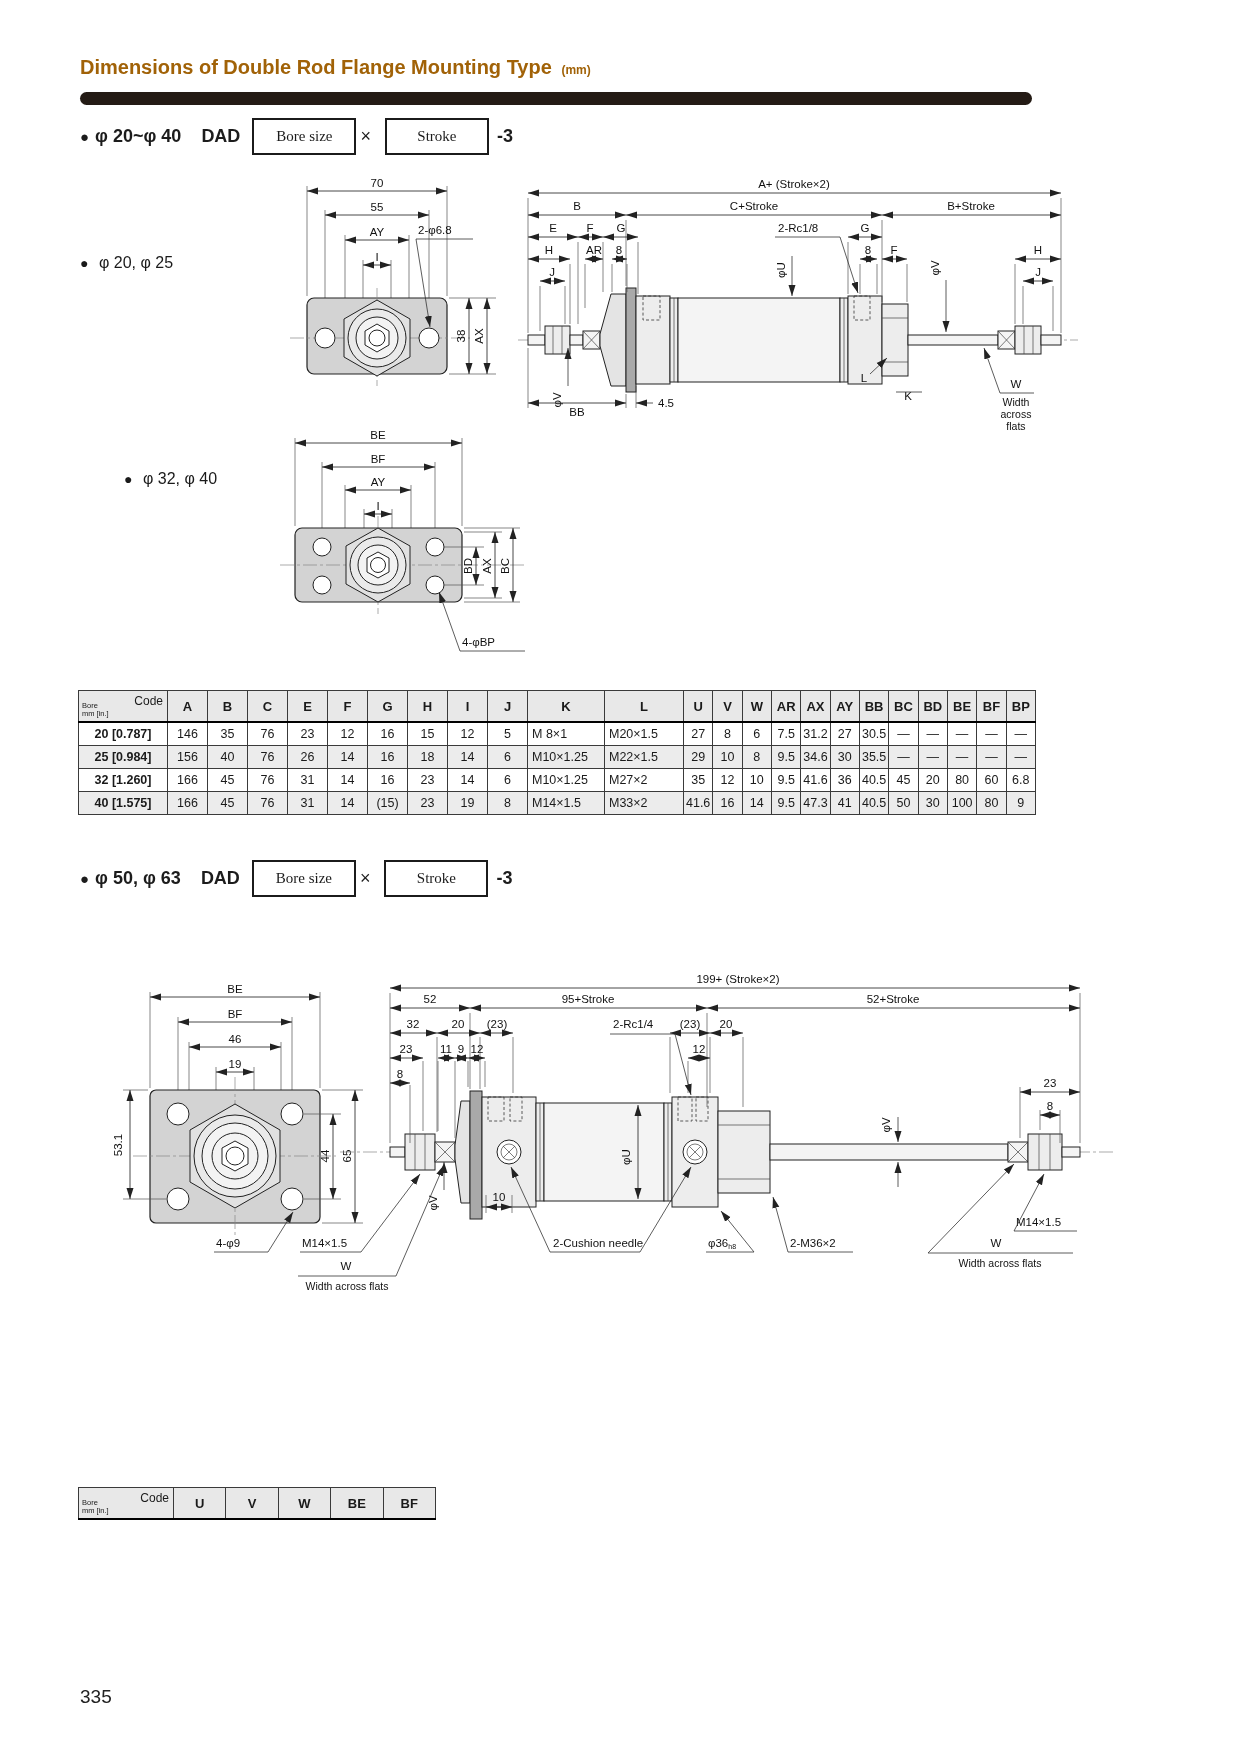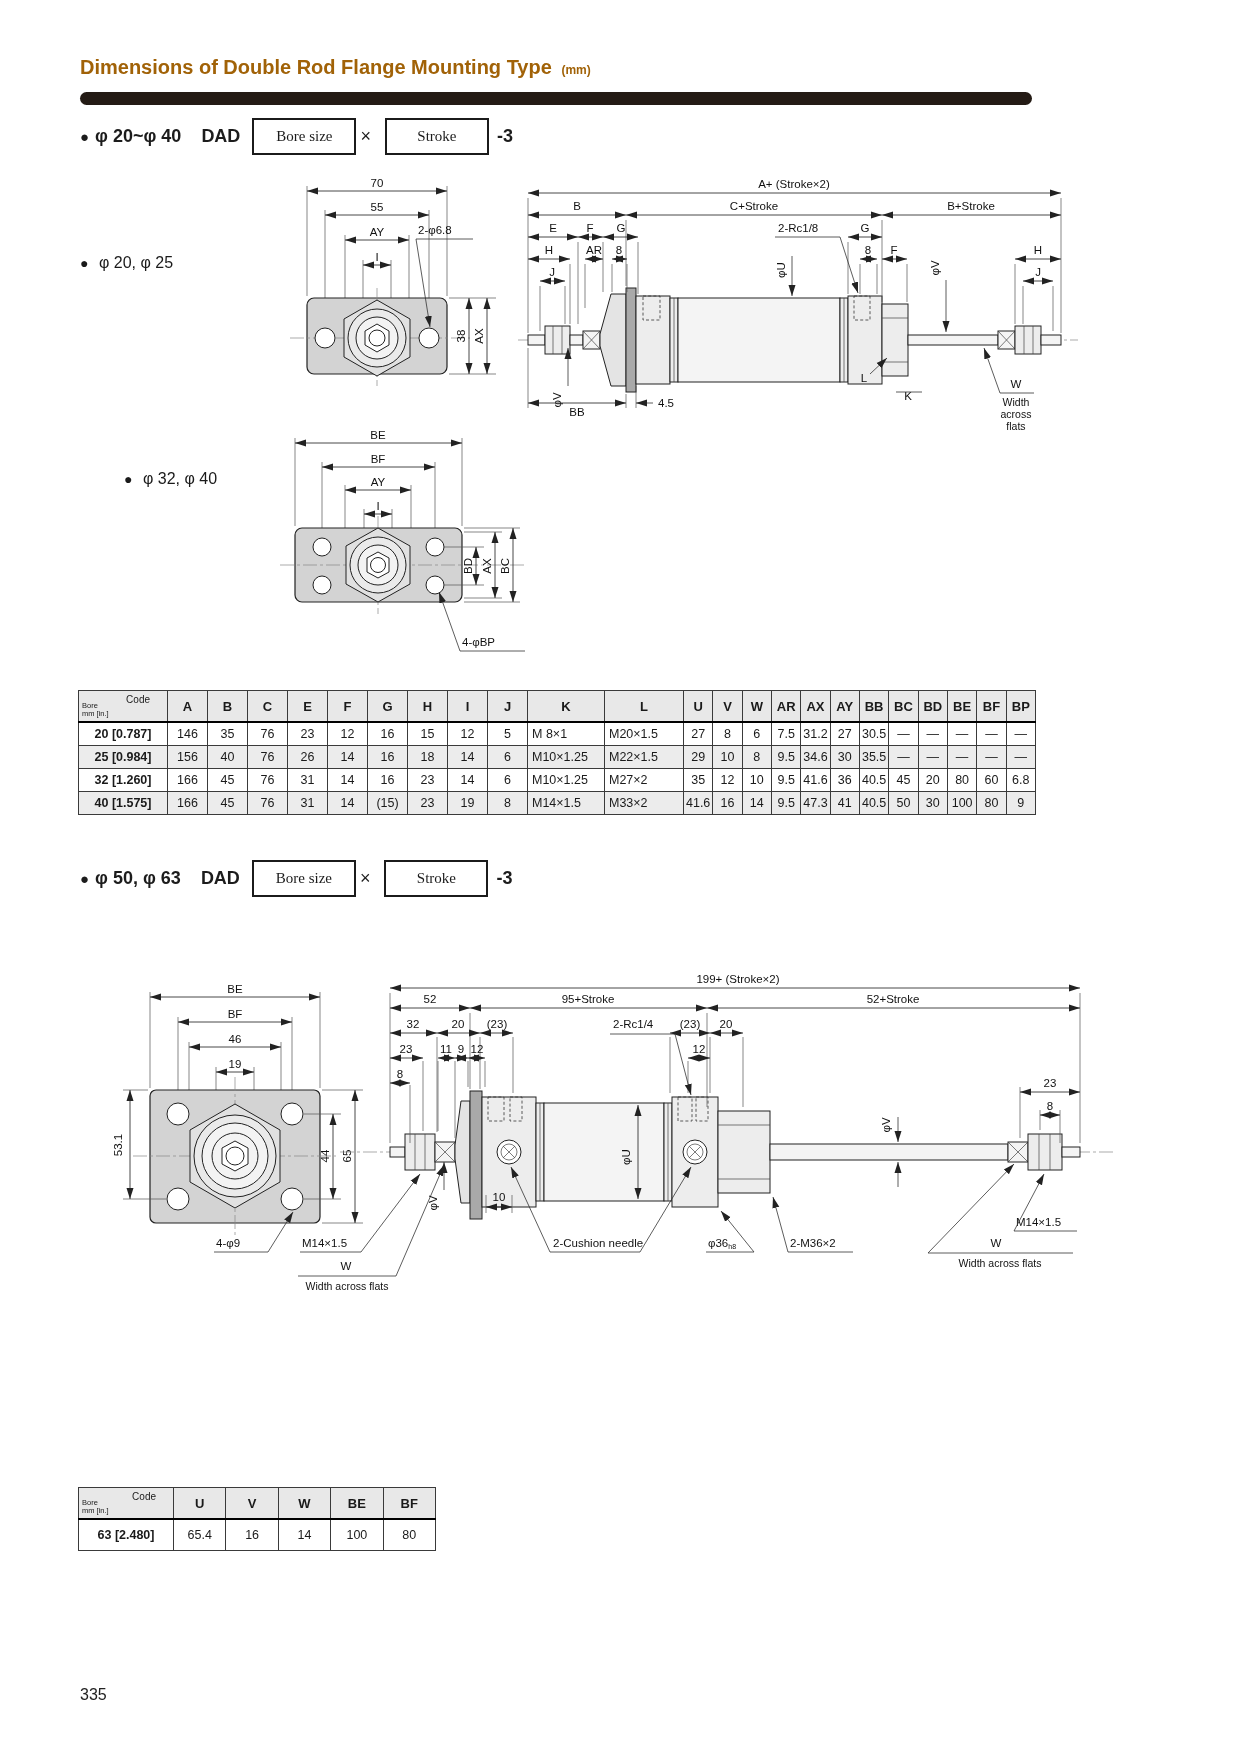--- a/index.html
+++ b/index.html
@@ -8,21 +8,21 @@
   .title .unit{font-size:12px;font-weight:bold;margin-left:4px;}
   .title-bar{position:absolute;left:80px;top:92px;width:952px;height:13px;background:#241b15;border-radius:7px;}
   .heading{position:absolute;display:flex;align-items:center;font-weight:bold;font-size:18px;color:#1c1c1c;white-space:nowrap;}
   .heading .bullet{font-size:15px;margin-right:6px;}
   .heading .model{margin-left:20px;}
   .heading .box{display:inline-block;border:2px solid #1b1b1b;font-weight:normal;font-size:15px;width:100px;text-align:center;padding:8px 0;margin-left:12px;font-family:Liberation Serif, serif;}
   .heading .times{font-weight:normal;font-size:18px;margin:0 2px 0 4px;}
   .heading .suffix{margin-left:8px;}
   .sublabel{position:absolute;font-weight:normal;font-size:16px;white-space:nowrap;text-align:center;}
   .sublabel .bullet{font-size:14px;margin-right:6px;}
-  .pageno{position:absolute;left:80px;top:1686px;font-size:16px;color:#222;}
+  .pageno{position:absolute;left:80px;top:1686px;font-size:19px;color:#222;}
   svg{position:absolute;overflow:visible;}
   svg text{font-family:"Liberation Sans",sans-serif;}
   .ext{stroke:#555;stroke-width:0.7;}
   .dim{stroke:#333;stroke-width:0.9;fill:none;}
   .lead{stroke:#333;stroke-width:0.8;fill:none;}
   .cl{stroke:#888;stroke-width:0.7;stroke-dasharray:14 3 3 3;}
   .dl{font-size:11.5px;fill:#111;}
   .dls{font-size:10.5px;fill:#111;}
   .plate{fill:#d3d3d3;stroke:#222;stroke-width:1.2;}
   .boss{fill:#e1e1e1;stroke:#222;stroke-width:1;}
@@ -45,21 +45,21 @@
   .dimtable td.left{text-align:left;padding-left:4px;}
   #t1{left:78px;top:690px;width:958px;}
   #t1 thead th:first-child{width:86px;}
   #t1 thead th:nth-child(n+2):nth-child(-n+10){width:37px;}
   #t1 thead th:nth-child(11){width:74px;}
   #t1 thead th:nth-child(12){width:76px;}
   #t2{left:78px;top:1487px;width:358px;}
   #t2 thead th:first-child{width:92px;}
   #t2 tbody th,#t2 tbody td{height:30px;}
   .corner{position:relative;background:linear-gradient(to bottom right,#e8e8e8 49.4%,#333 49.4%,#333 50.6%,#e8e8e8 50.6%);}
-  .c-code{position:absolute;top:3px;right:17px;font-size:10px;font-weight:normal;}
+  .c-code{position:absolute;top:3px;right:4px;font-size:12px;font-weight:normal;}
   .c-bore{position:absolute;bottom:2px;left:3px;font-size:7.5px;font-weight:normal;text-align:left;line-height:1.15;}
 </style>
 </head>
 <body>
 
 <div class="page">
 
   <div class="title">
     <span>Dimensions of Double Rod Flange Mounting Type</span>
     <span class="unit">(mm)</span>
@@ -641,26 +641,18 @@
           <span class="c-bore"><span>Bore</span><br><span>mm [in.]</span></span>
         </th>
       <th>U</th>
           <th>V</th>
           <th>W</th>
           <th>BE</th>
           <th>BF</th>
         </tr>
     </thead>
     <tbody>
-        <tr>
-          <th>63 [2.480]</th>
-          <td>65.4</td>
-          <td>16</td>
-          <td>14</td>
-          <td>100</td>
-          <td>80</td>
-        </tr>
       </tbody>
   </table>
 
   <div class="pageno">335</div>
 
 </div>
 
 </body></html>

